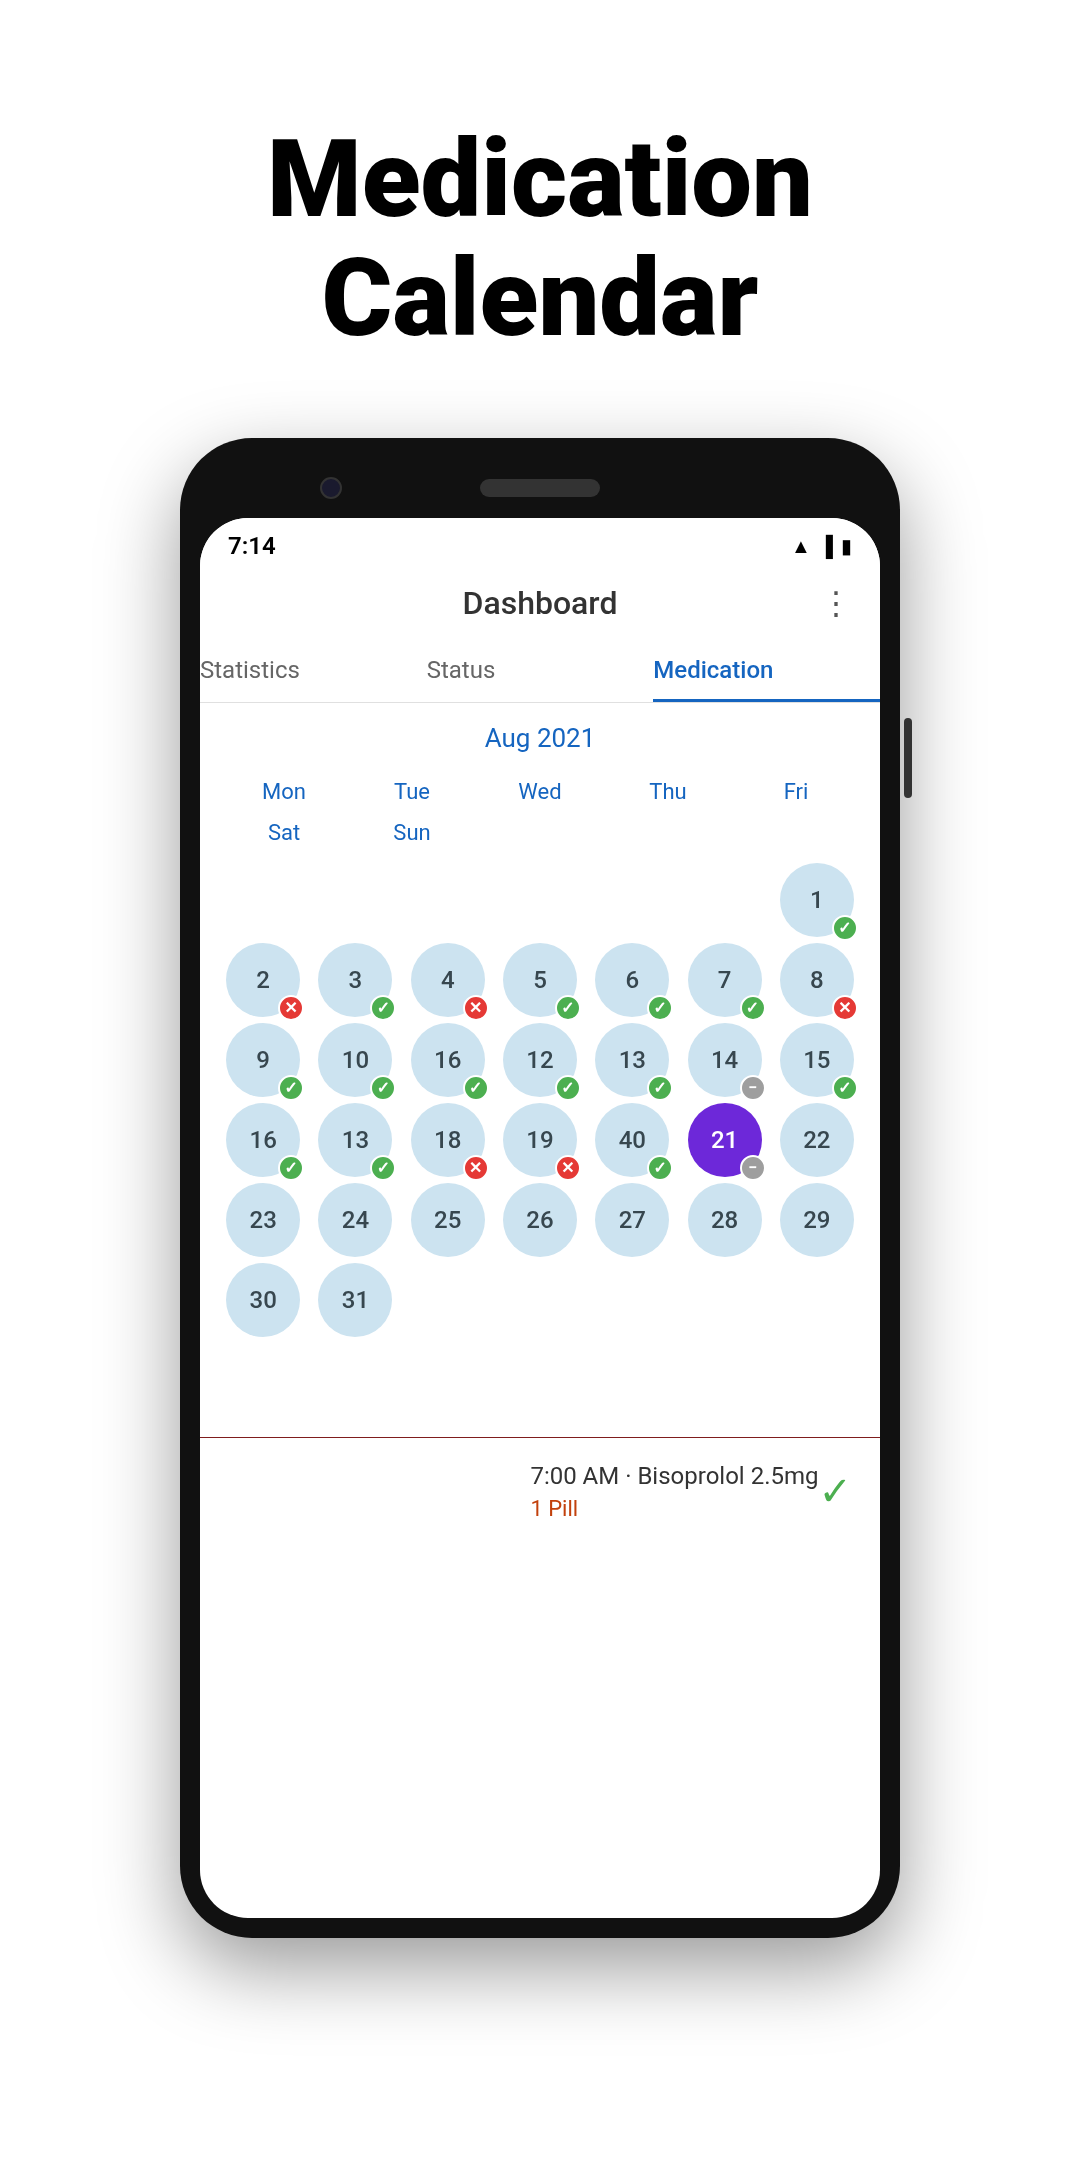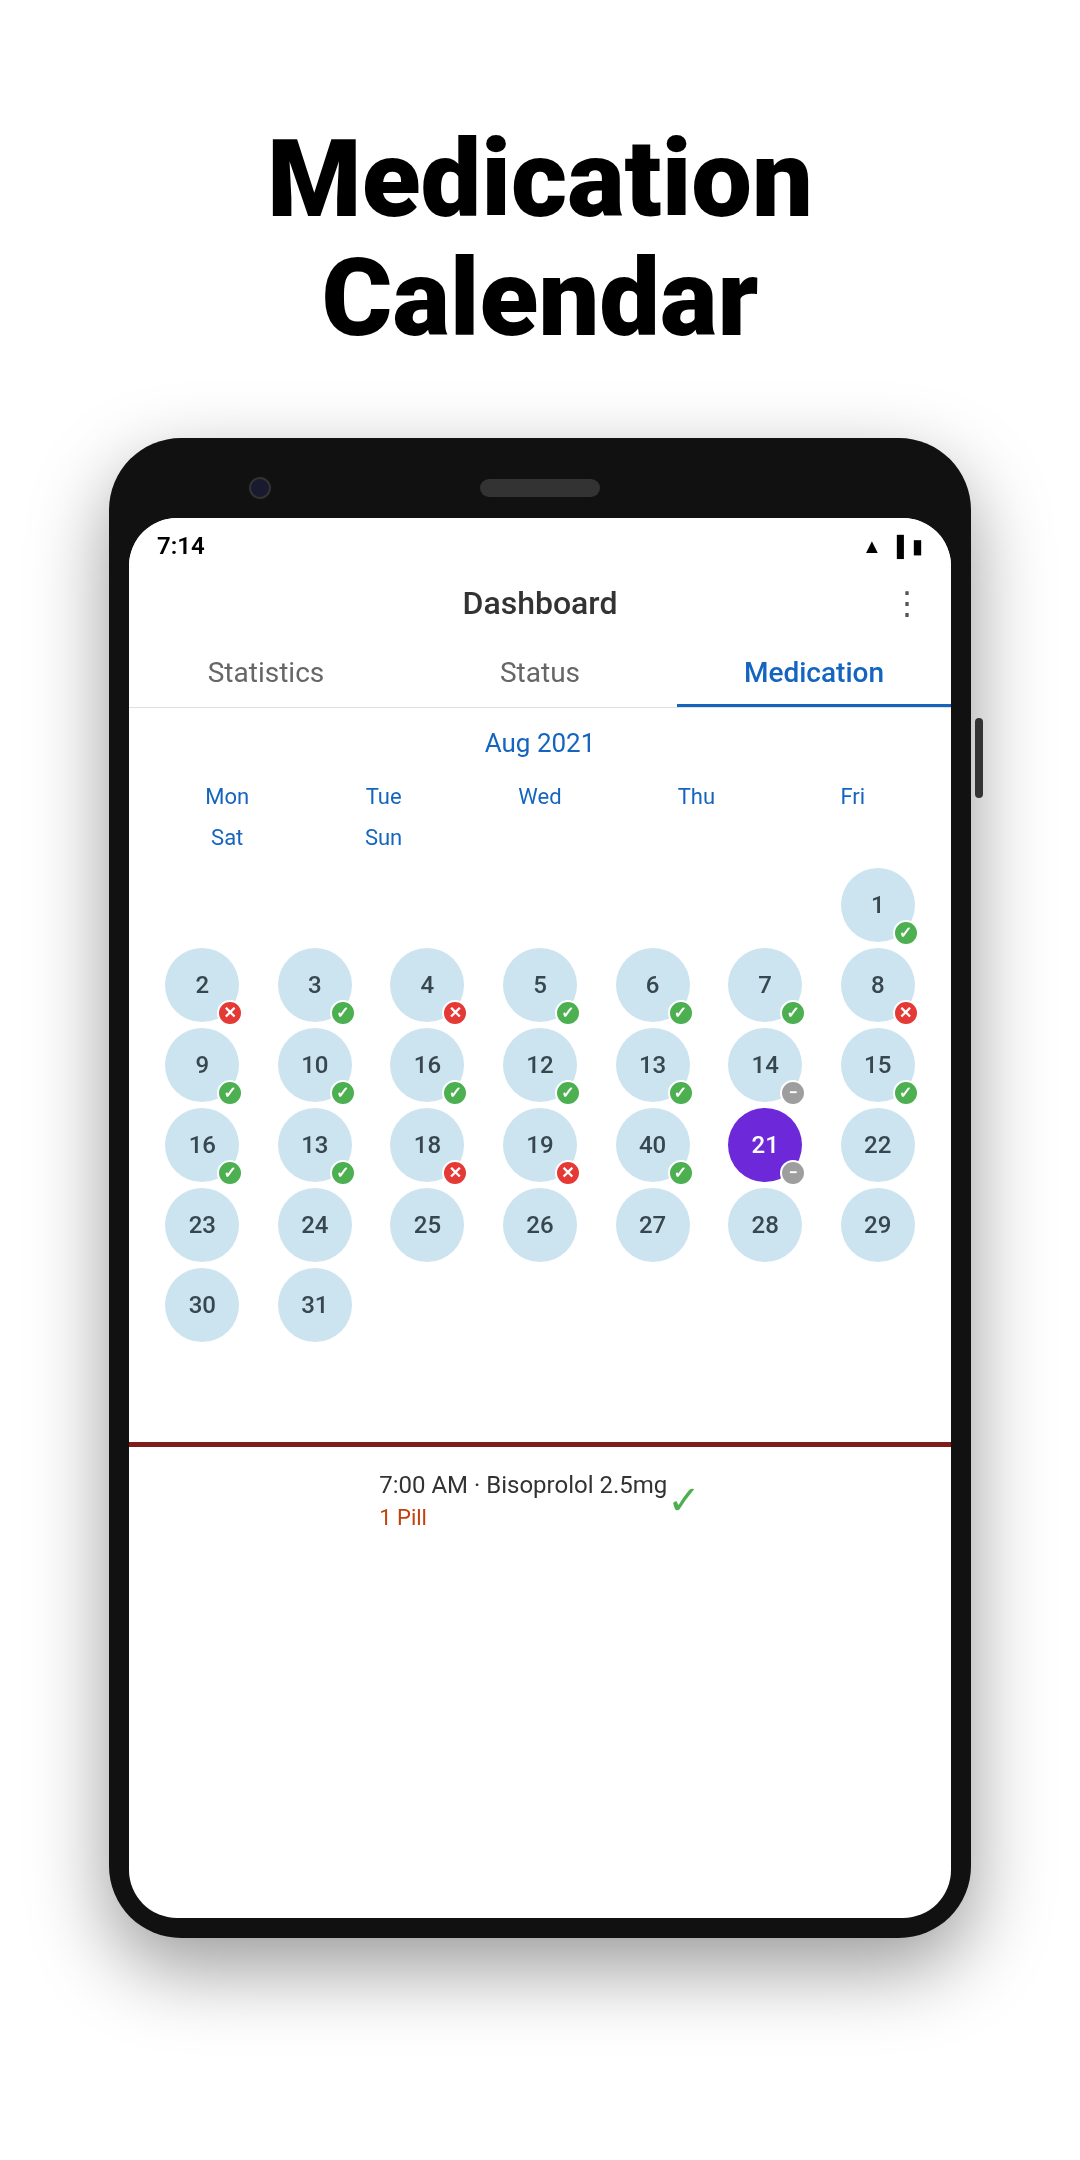--- a/index.html
+++ b/index.html
@@ -23,21 +23,21 @@
       color: #000;
     }
 
     
     .phone-wrapper {
       display: flex;
       justify-content: center;
       padding: 0 40px 60px;
     }
     .phone-frame {
-      width: 862px;
+      width: 720px;
       background: #111;
       border-radius: 72px;
       padding: 20px;
       box-shadow: 0 30px 80px rgba(0,0,0,0.4);
       position: relative;
     }
     .phone-notch-area {
       display: flex;
       justify-content: center;
       align-items: center;
@@ -110,23 +110,22 @@
       cursor: pointer;
     }
 
     
     .tabs {
       display: flex;
       border-bottom: 1px solid #e0e0e0;
     }
     .tab {
       flex: 1;
-      text-align: center;
       padding: 18px 0;
-      font-size: 28px;
+      font-size: 24px;
       color: #666;
       cursor: pointer;
       position: relative;
     }
     .tab.active {
       color: #1565c0;
       font-weight: 500;
     }
     .tab.active::after {
       content: '';
@@ -220,24 +219,24 @@
       color: #fff;
     }
     .empty-cell {
       width: 74px;
       height: 74px;
     }
 
     
     .med-entry {
       display: flex;
-      justify-content: center;
+      justify-content: flex-end;
       align-items: center;
       padding: 24px 28px;
-      border-top: 5px solid #7f1d1d;
+      border-top: 1px solid #7f1d1d;
       margin-top: 10px;
     }
     .med-info {
       display: flex;
       flex-direction: column;
       gap: 6px;
     }
     .med-time-name {
       font-size: 24px;
       color: #333;

